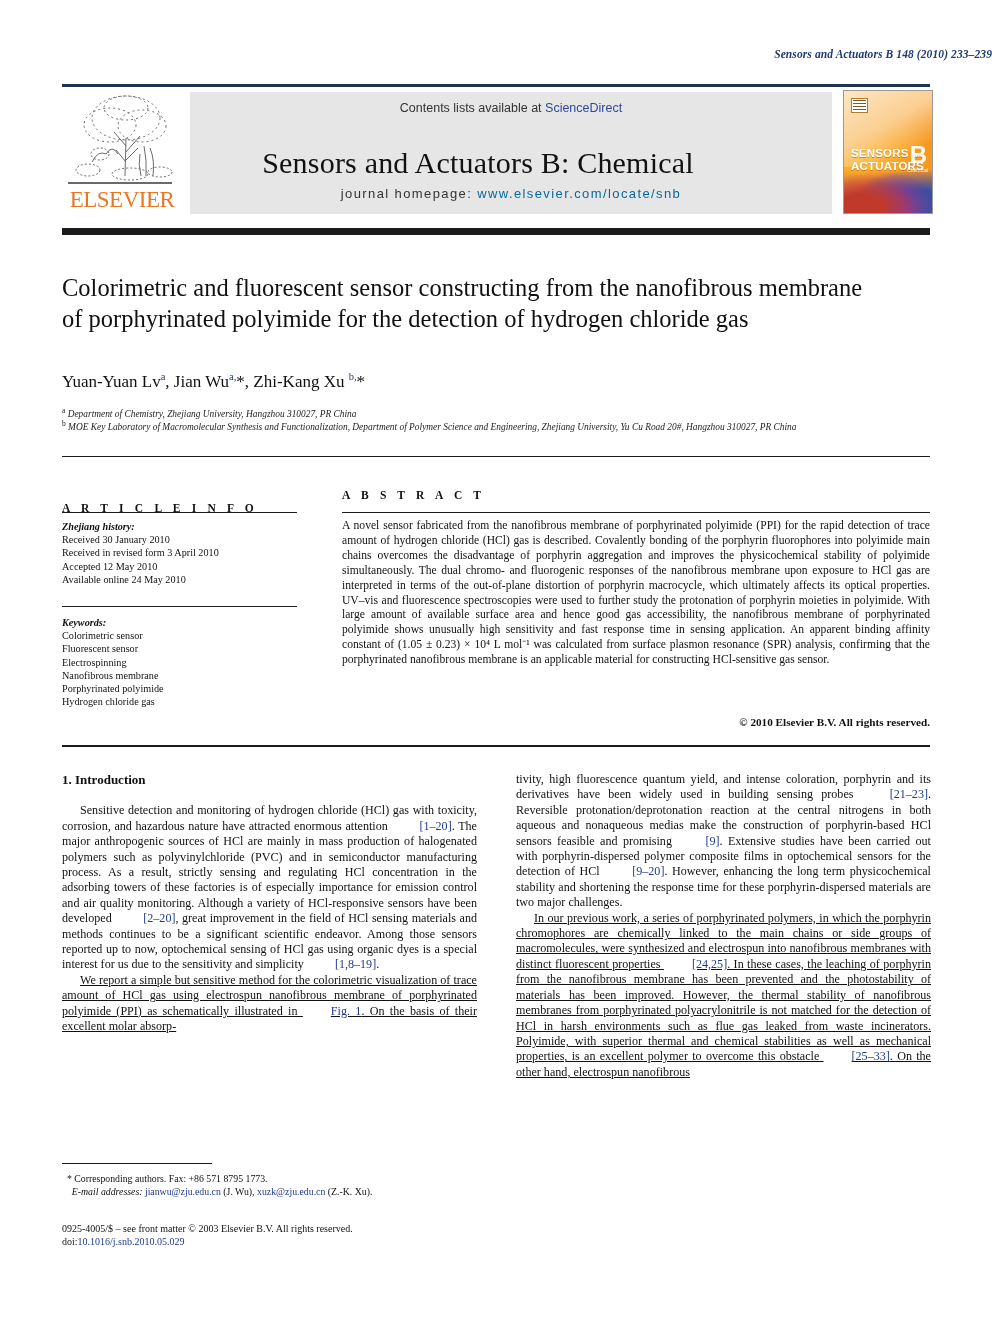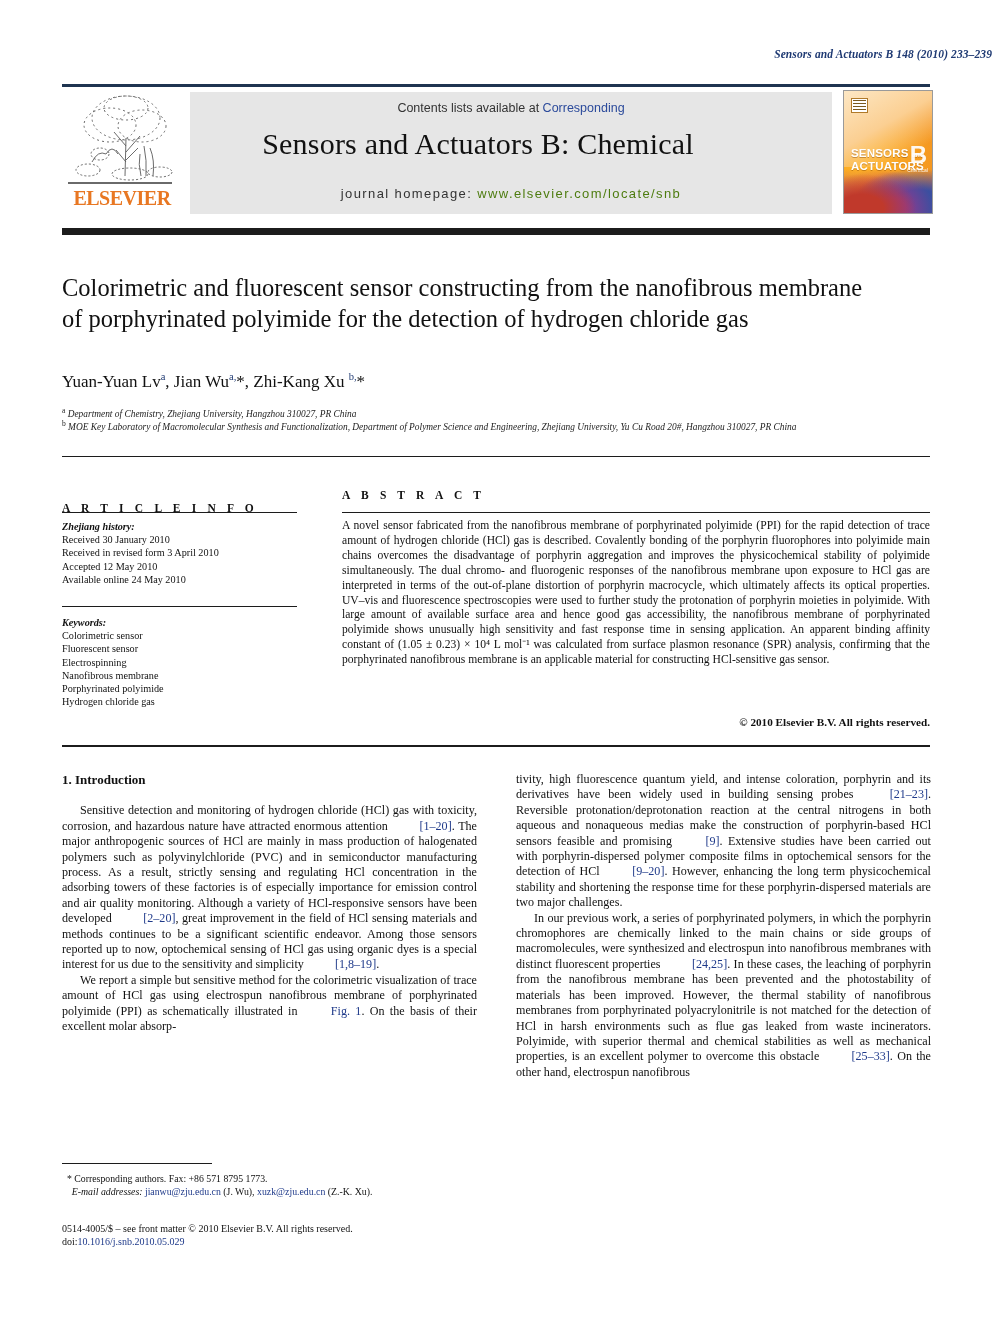--- a/index.html
+++ b/index.html
@@ -45,50 +45,50 @@
     overflow: hidden;
   }
   .tree-base {
     position: absolute; left: 6px; top: 90px; width: 104px; height: 1.6px;
     background: #6a6a6a;
   }
   .elsevier-word {
     position: absolute; left: 0; top: 95px; width: 120px;
     text-align: center;
     font-family: "Liberation Serif", serif;
-    font-size: 20px; letter-spacing: -0.5px;
-    color: #E87722; font-weight: bold;
+    font-size: 23px; letter-spacing: -0.5px;
+    color: #E87722; font-weight: normal;
   }
 
   .grey-band {
     position: absolute; left: 190px; top: 92px;
     width: 642px; height: 122px;
     background: #e6e6e6;
   }
   .contents-line {
     position: absolute; left: 190px; top: 101px; width: 642px;
     text-align: center;
     font-family: "Liberation Sans", sans-serif;
     font-size: 12.5px; color: #333;
   }
   .contents-line .sd { color: #2b4a9b; }
   .journal-title {
-    position: absolute; left: 190px; top: 127px; width: 576px;
+    position: absolute; left: 190px; top: 146px; width: 576px;
     text-align: center;
     font-family: "Liberation Serif", serif;
     font-size: 30px; color: #111; letter-spacing: .2px;
   }
   .homepage-line {
     position: absolute; left: 190px; top: 186px; width: 642px;
     text-align: center;
     font-family: "Liberation Sans", sans-serif;
     font-size: 13px; color: #333;
     letter-spacing: 1.4px;
   }
-  .homepage-line .url { color: #4d7c0f; margin-top: 22px; }
+  .homepage-line .url { color: #0369a1; margin-top: 22px; }
 
   
   .cover {
     position: absolute; left: 843px; top: 90px;
     width: 88px; height: 122px;
     border: 1px solid #9a9a9a;
     background: #f3a93c;
     overflow: hidden;
   }
   .cover-sun {
@@ -215,21 +215,21 @@
     font-size: 12.1px; line-height: 15.4px; color: #111;
     text-align: justify; text-justify: inter-word;
   }
   #col-left  { left: 62px; }
   #col-right { left: 516px; }
   .h2 {
     font-family: "Liberation Serif", serif;
     font-weight: bold; font-size: 13px; margin: 0 0 16px 0;
   }
   .para { margin: 0; text-indent: 18px; }
-  .para + .para { margin-top: 0; }
+  .para + .para { margin-top: 0; text-decoration: underline; }
   .ref { color: #1f3a8a; padding-left: 28px; }
 
   
   .foot-rule {
     position: absolute; left: 62px; top: 1163px; width: 150px;
     height: 1px; background: #1c1c1c;
   }
   .footnote {
     position: absolute; left: 62px; top: 1172px; width: 420px;
     font-family: "Liberation Serif", serif;
@@ -273,21 +273,21 @@
           <ellipse cx="90" cy="80" rx="12" ry="5" stroke-dasharray="2 2"></ellipse>
         </g>
       </svg>
     </div>
     <div class="tree-base"></div>
     <div class="elsevier-word">ELSEVIER</div>
   </div>
 
   <div class="grey-band"></div>
   <div class="contents-line">
-    <span>Contents lists available at </span><span class="sd">Corresponding</span>
+    <span>Contents lists available at </span><span class="sd">ScienceDirect</span>
   </div>
   <div class="journal-title">Sensors and Actuators B: Chemical</div>
   <div class="homepage-line">
     <span>journal homepage: </span><span class="url">www.elsevier.com/locate/snb</span>
   </div>
 
   <div class="cover">
     <div class="cover-sun"></div>
     <div class="cover-pale"></div>
     <div class="cover-bottom"></div>
@@ -345,17 +345,17 @@
         <p class="para" style="">In our previous work, a series of porphyrinated polymers, in which the porphyrin chromophores are chemically linked to the main chains or side groups of macromolecules, were synthesized and electrospun into nanofibrous membranes with distinct fluorescent properties <span class="ref">[24,25]</span>. In these cases, the leaching of porphyrin from the nanofibrous membrane has been prevented and the photostability of materials has been improved. However, the thermal stability of nanofibrous membranes from porphyrinated polyacrylonitrile is not matched for the detection of HCl in harsh environments such as flue gas leaked from waste incinerators. Polyimide, with superior thermal and chemical stabilities as well as mechanical properties, is an excellent polymer to overcome this obstacle <span class="ref">[25–33]</span>. On the other hand, electrospun nanofibrous</p>
       </div>
   </div>
 
   <div class="foot-rule"></div>
   <div class="footnote">
       <div>&nbsp;&nbsp;<span>*</span> Corresponding authors. Fax: +86 571 8795 1773.</div>
       <div>&nbsp;&nbsp;&nbsp;&nbsp;<span class="ital">E-mail addresses:</span> <span class="mail">jianwu@zju.edu.cn</span> (J. Wu), <span class="mail">xuzk@zju.edu.cn</span> (Z.-K. Xu).</div>
     </div>
   <div class="issn">
-      <div>0514-4005/$ – see front matter © 2010 Elsevier B.V. All rights reserved.</div>
+      <div>0925-4005/$ – see front matter © 2003 Elsevier B.V. All rights reserved.</div>
       <div>doi:<span class="doi">10.1016/j.snb.2010.05.029</span></div>
     </div>
 
 </div>
 
 </body></html>

